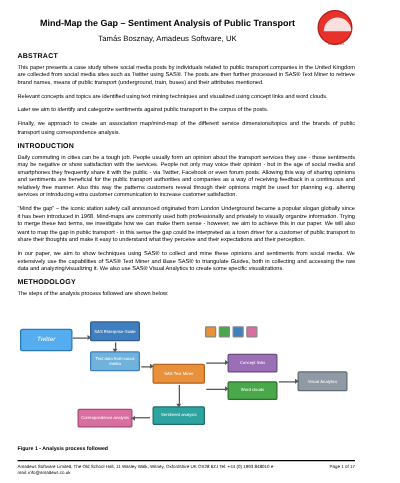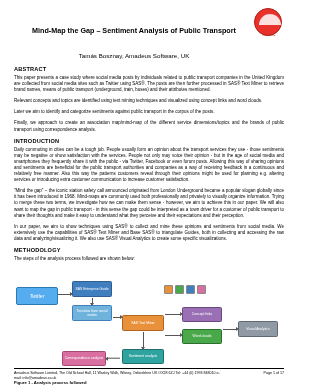--- a/index.html
+++ b/index.html
@@ -54,21 +54,21 @@
     top: 26px;
     left: 0;
     width: 34px;
     text-align: center;
     font-size: 2.4px;
     letter-spacing: 0.2px;
     color: #b01c18;
     font-family: "Liberation Sans", sans-serif;
   }
   h1.title {
-    margin: 16px;
+    margin: 4px;
     font-size: 7.2px;
     font-weight: bold;
     text-align: center;
     font-family: "Liberation Sans", sans-serif;
     line-height: 10px;
     padding-right: 30px;
   }
   .authors {
     margin: 0 0 7px 0;
     font-size: 6.2px;

